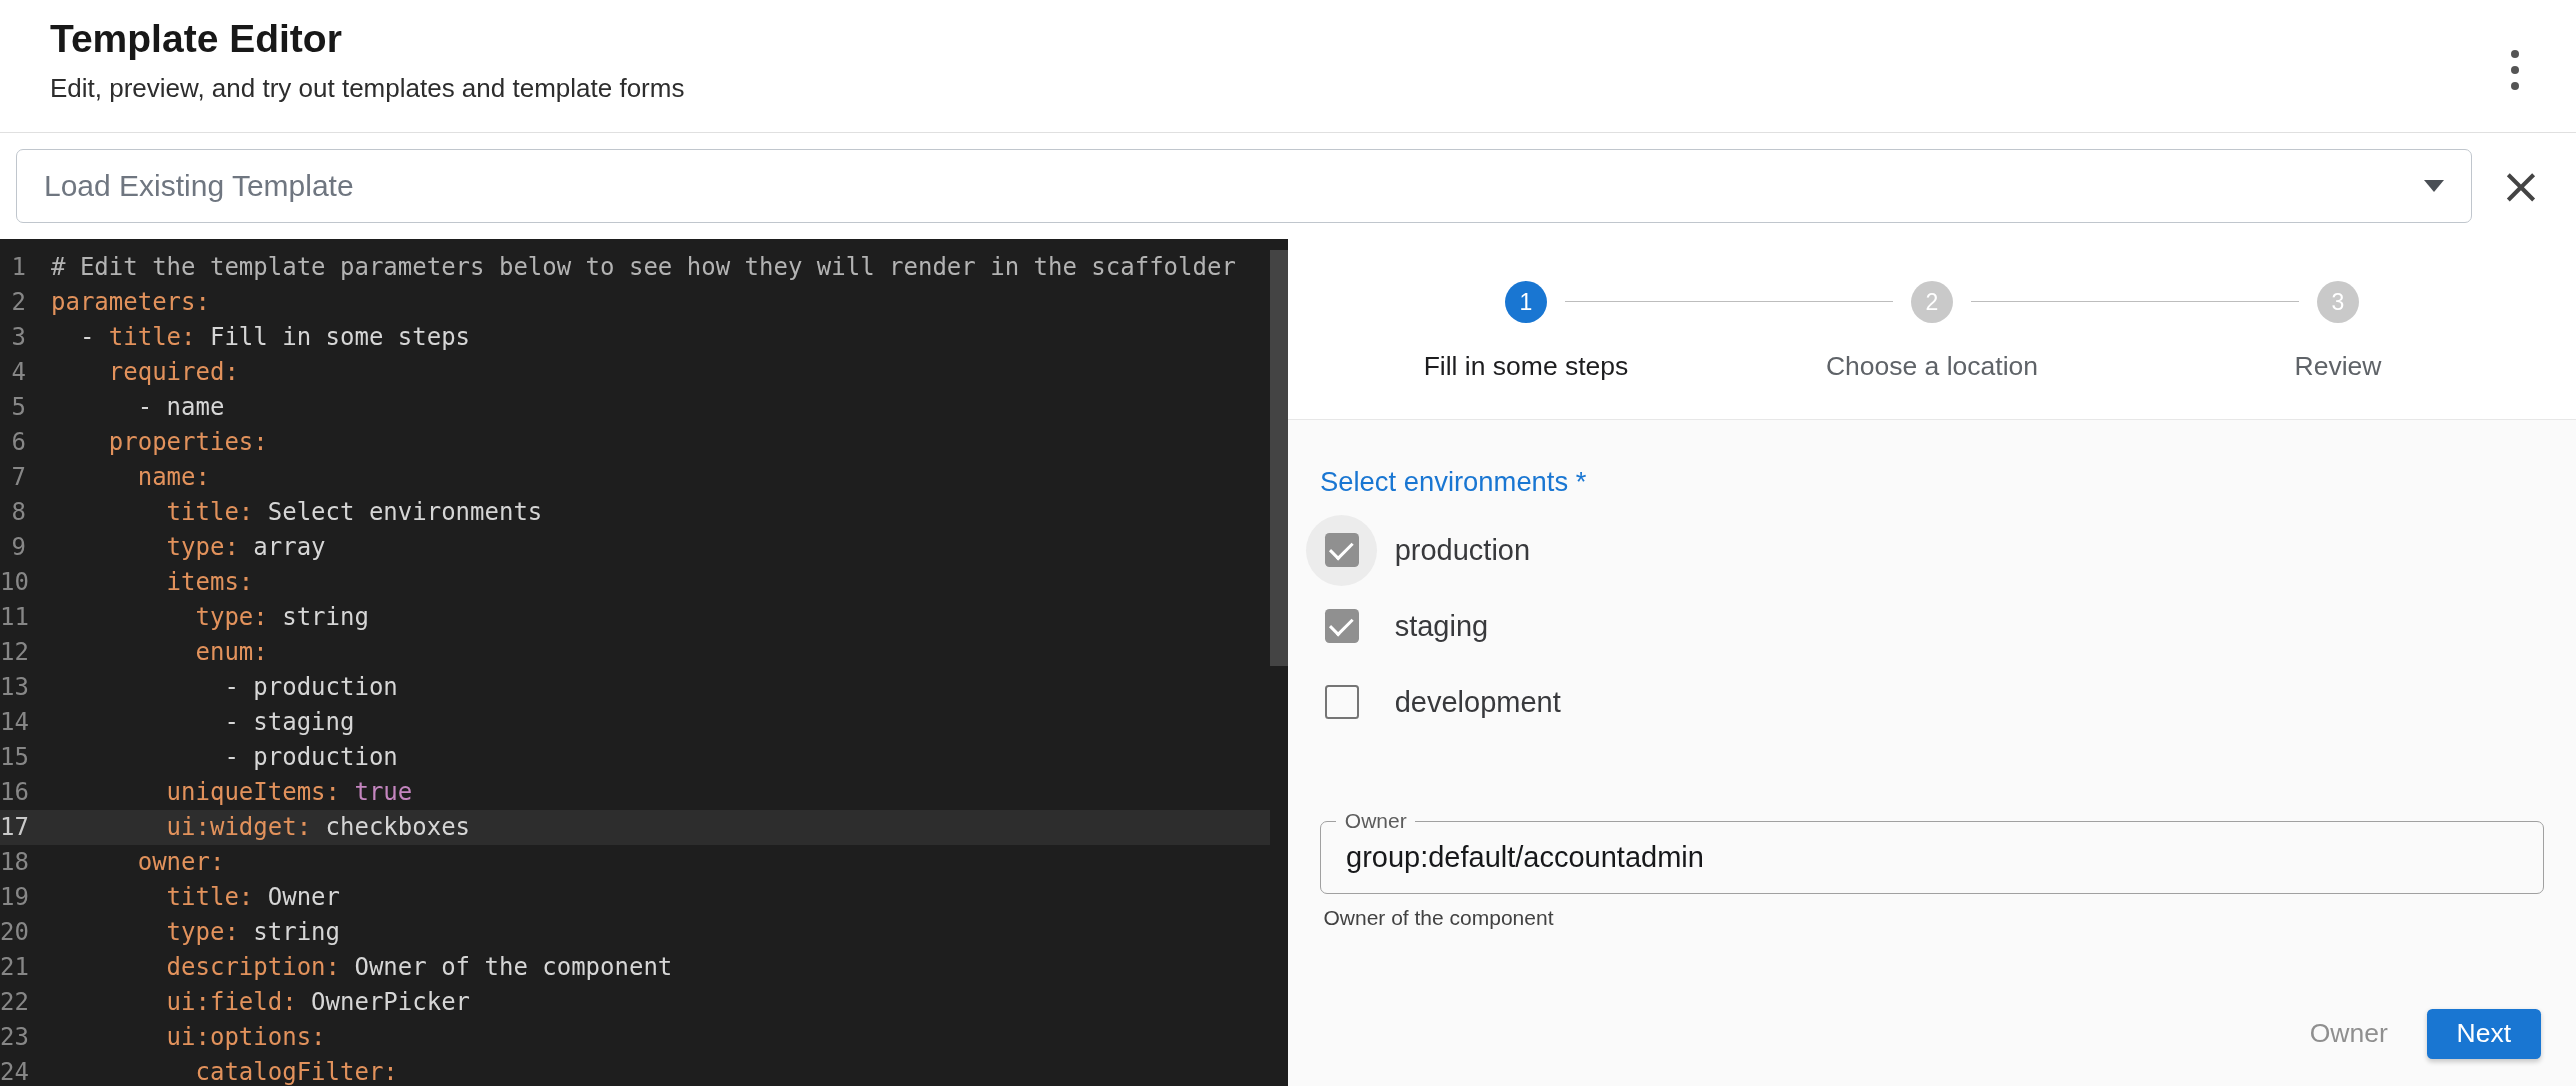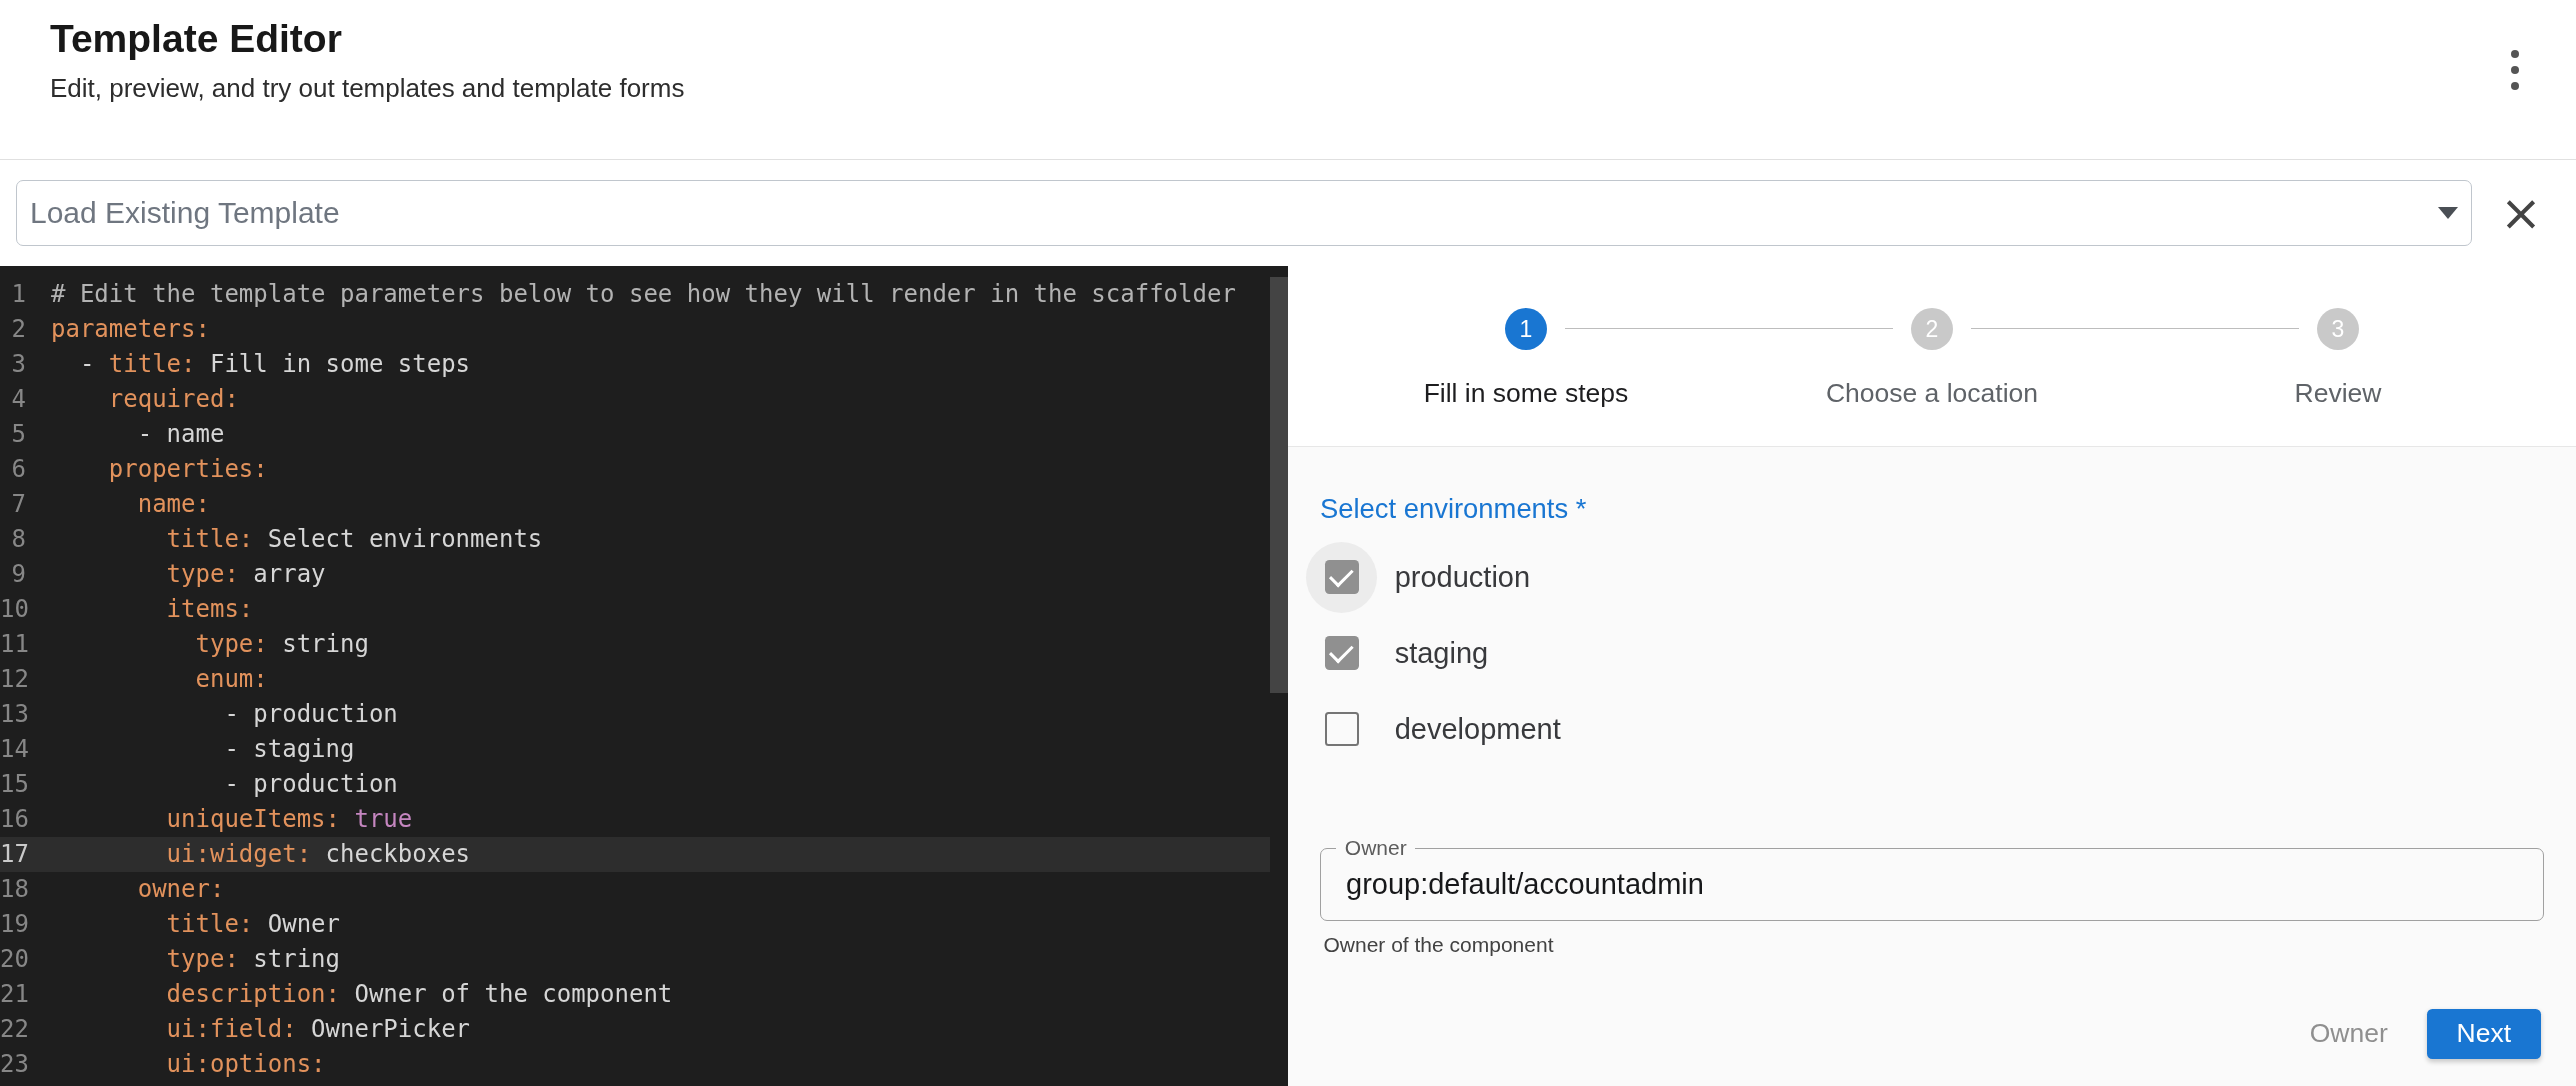--- a/index.html
+++ b/index.html
@@ -6,21 +6,21 @@
   html, body { width: 2576px; height: 1086px; overflow: hidden; }
   body {
     font-family: "Liberation Sans", sans-serif;
     background: #ffffff;
     color: #181818;
   }
   .app { width: 2576px; height: 1086px; display: flex; flex-direction: column; }
 
   
   .page-header {
-    height: 160px;
+    height: 133px;
     padding: 16px 44px 0 50px;
     display: flex;
     justify-content: space-between;
     border-bottom: 0.9px solid #e0e0e0;
     background: #fff;
     flex: none;
   }
   .page-title { font-size: 39px; font-weight: 700; color: #181818; line-height: 46px; }
   .page-subtitle { margin-top: 10.6px; font-size: 26px; color: #2d2d2d; }
   .kebab {
@@ -31,24 +31,24 @@
   .kebab span { width: 8px; height: 8px; border-radius: 50%; background: #555; }
 
   
   .select-row {
     height: 106px; flex: none;
     display: flex; align-items: center;
     padding: 0 26.5px 0 16px; gap: 21px;
     background: #fff;
   }
   .select {
-    flex: 1; height: 66px;
+    flex: 1; height: 74px;
     border: 1.8px solid #c0c6cd; border-radius: 7px;
     display: flex; align-items: center; justify-content: space-between;
-    padding: 0 13px; background: #fff; cursor: pointer;
+    padding: 0 27px; background: #fff; cursor: pointer;
   }
   .select-value { font-size: 30px; color: #6f7680; }
   .caret {
     width: 0; height: 0;
     border-left: 10.6px solid transparent; border-right: 10.6px solid transparent;
     border-top: 12.4px solid #4a4f55;
   }
   .close-btn {
     background: none; border: none; cursor: pointer;
     font-size: 50px; line-height: 53px; color: #444; width: 57px; height: 71px;

